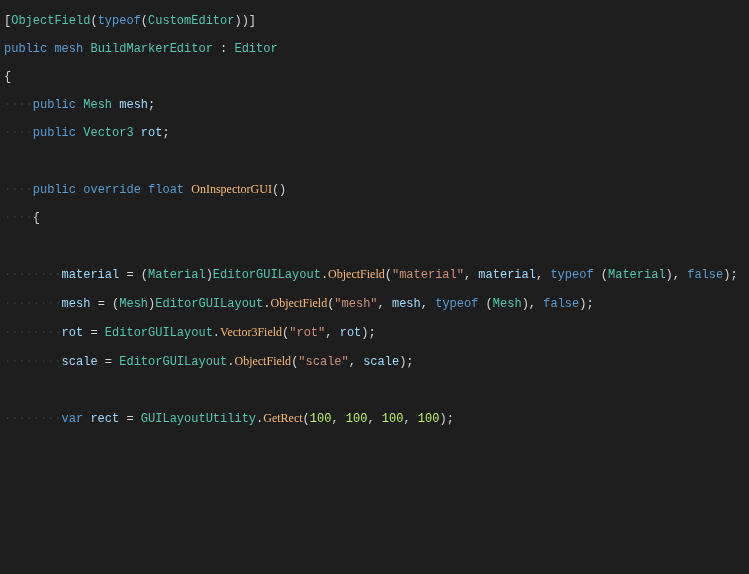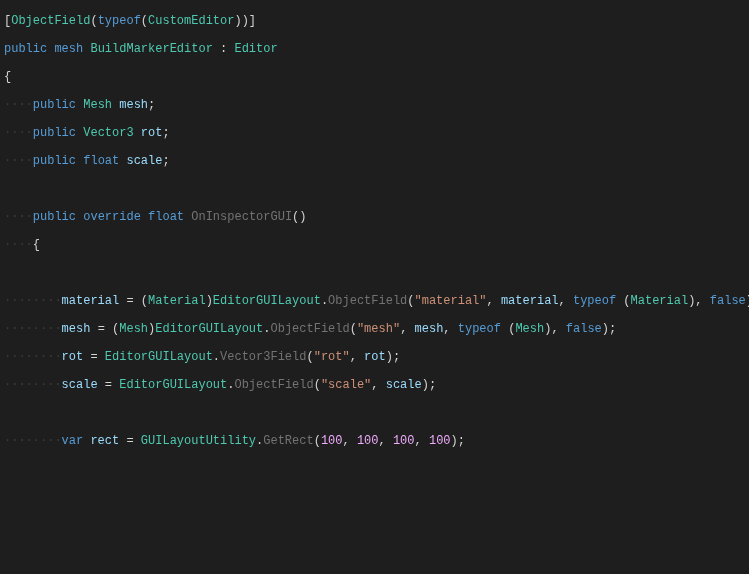--- a/index.html
+++ b/index.html
@@ -19,37 +19,36 @@
     white-space: pre;
   }
   .line {
     min-height: 14px;
   }
   .dots {
     color: #3a3a3a;
   }
   .kw { color: #569cd6; }       
   .type { color: #4ec9b0; }     
-  .method { color: #737373; }   
+  .method { color: #fdba74; font-family: Liberation Serif, serif; }   
   .ident { color: #9cdcfe; }    
   .str { color: #ce9178; }      
-  .num { color: #f0abfc; }      
+  .num { color: #bef264; }      
   .punct { color: #d4d4d4; }     
   .op { color: #d4d4d4; }
 </style>
 </head>
 <body>
 
 <div class="editor">
 <div class="line"><span class="punct">[</span><span class="type">ObjectField</span><span class="punct">(</span><span class="kw">typeof</span><span class="punct">(</span><span class="type">CustomEditor</span><span class="punct">))]</span></div>
 <div class="line"><span class="kw">public</span> <span class="kw">mesh</span> <span class="type">BuildMarkerEditor</span> <span class="punct">:</span> <span class="type">Editor</span></div>
 <div class="line"><span class="punct">{</span></div>
 <div class="line"><span class="dots">····</span><span class="kw">public</span> <span class="type">Mesh</span> <span class="ident">mesh</span><span class="punct">;</span></div>
 <div class="line"><span class="dots">····</span><span class="kw">public</span> <span class="type">Vector3</span> <span class="ident">rot</span><span class="punct">;</span></div>
-<div class="line"><span class="dots">····</span><span class="kw">public</span> <span class="kw">float</span> <span class="ident">scale</span><span class="punct">;</span></div>
 <div class="line"></div>
 <div class="line"><span class="dots">····</span><span class="kw">public</span> <span class="kw">override</span> <span class="kw">float</span> <span class="method">OnInspectorGUI</span><span class="punct">()</span></div>
 <div class="line"><span class="dots">····</span><span class="punct">{</span></div>
 <div class="line"></div>
 <div class="line"><span class="dots">········</span><span class="ident">material</span> <span class="op">=</span> <span class="punct">(</span><span class="type">Material</span><span class="punct">)</span><span class="type">EditorGUILayout</span><span class="punct">.</span><span class="method">ObjectField</span><span class="punct">(</span><span class="str">"material"</span><span class="punct">, </span><span class="ident">material</span><span class="punct">, </span><span class="kw">typeof</span><span class="punct"> (</span><span class="type">Material</span><span class="punct">), </span><span class="kw">false</span><span class="punct">);</span></div>
 <div class="line"><span class="dots">········</span><span class="ident">mesh</span> <span class="op">=</span> <span class="punct">(</span><span class="type">Mesh</span><span class="punct">)</span><span class="type">EditorGUILayout</span><span class="punct">.</span><span class="method">ObjectField</span><span class="punct">(</span><span class="str">"mesh"</span><span class="punct">, </span><span class="ident">mesh</span><span class="punct">, </span><span class="kw">typeof</span><span class="punct"> (</span><span class="type">Mesh</span><span class="punct">), </span><span class="kw">false</span><span class="punct">);</span></div>
 <div class="line"><span class="dots">········</span><span class="ident">rot</span> <span class="op">=</span> <span class="type">EditorGUILayout</span><span class="punct">.</span><span class="method">Vector3Field</span><span class="punct">(</span><span class="str">"rot"</span><span class="punct">, </span><span class="ident">rot</span><span class="punct">);</span></div>
 <div class="line"><span class="dots">········</span><span class="ident">scale</span> <span class="op">=</span> <span class="type">EditorGUILayout</span><span class="punct">.</span><span class="method">ObjectField</span><span class="punct">(</span><span class="str">"scale"</span><span class="punct">, </span><span class="ident">scale</span><span class="punct">);</span></div>
 <div class="line"></div>
 <div class="line"><span class="dots">········</span><span class="kw">var</span> <span class="ident">rect</span> <span class="op">=</span> <span class="type">GUILayoutUtility</span><span class="punct">.</span><span class="method">GetRect</span><span class="punct">(</span><span class="num">100</span><span class="punct">, </span><span class="num">100</span><span class="punct">, </span><span class="num">100</span><span class="punct">, </span><span class="num">100</span><span class="punct">);</span></div>

